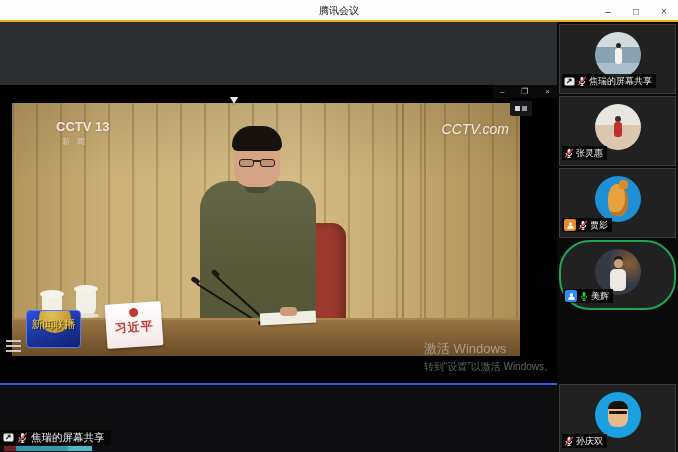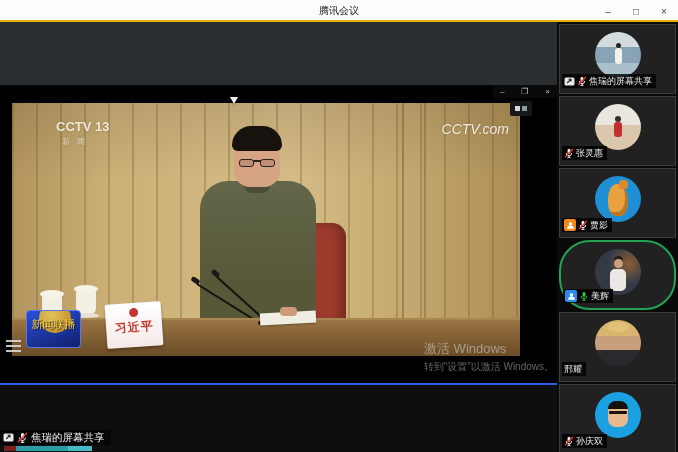--- a/index.html
+++ b/index.html
@@ -305,26 +305,20 @@
             </svg>
         </span>
         <svg class="icon" width="10" height="10" viewBox="0 0 11 11">
             <rect x="4" y="1" width="3" height="5.5" rx="1.5" fill="#2ecc40"></rect>
             <path d="M2.5 5.5a3 3 0 0 0 6 0 M5.5 8.5v2 M3.8 10.3h3.4" stroke="#2ecc40" stroke-width="1" fill="none"></path>
           </svg>
         <span>美辉</span>
       </div>
     </div>
 
-    <div class="tile t5">
-      <div class="av av5"></div>
-      <div class="lbl">
-        <span>邢耀</span>
-      </div>
-    </div>
 
     <div class="tile t6">
       <div class="av av6"></div>
       <div class="lbl">
         <svg class="icon" width="10" height="10" viewBox="0 0 11 11">
             <rect x="4" y="1" width="3" height="5.5" rx="1.5" fill="#fff"></rect>
             <path d="M2.5 5.5a3 3 0 0 0 6 0 M5.5 8.5v2 M3.8 10.3h3.4" stroke="#fff" stroke-width="1" fill="none"></path>
             <line x1="1.2" y1="10" x2="9.8" y2="1" stroke="#e23b3b" stroke-width="1.6"></line>
           </svg>
         <span>孙庆双</span>

